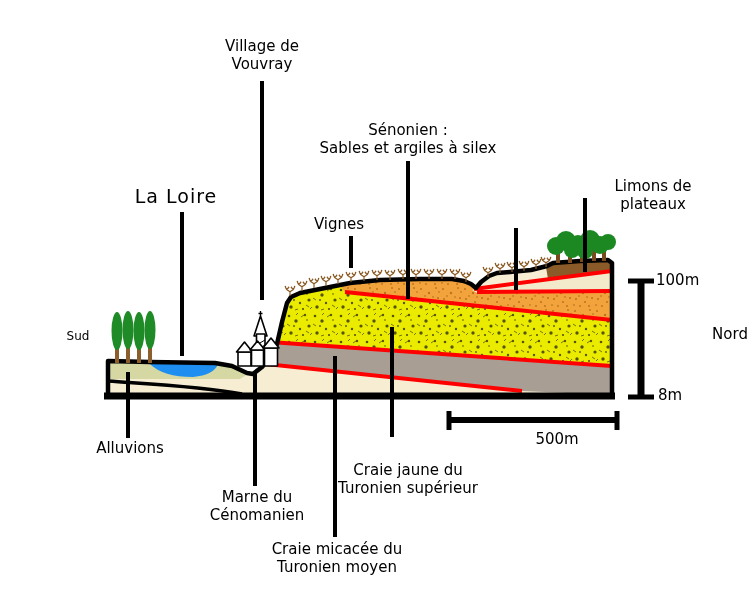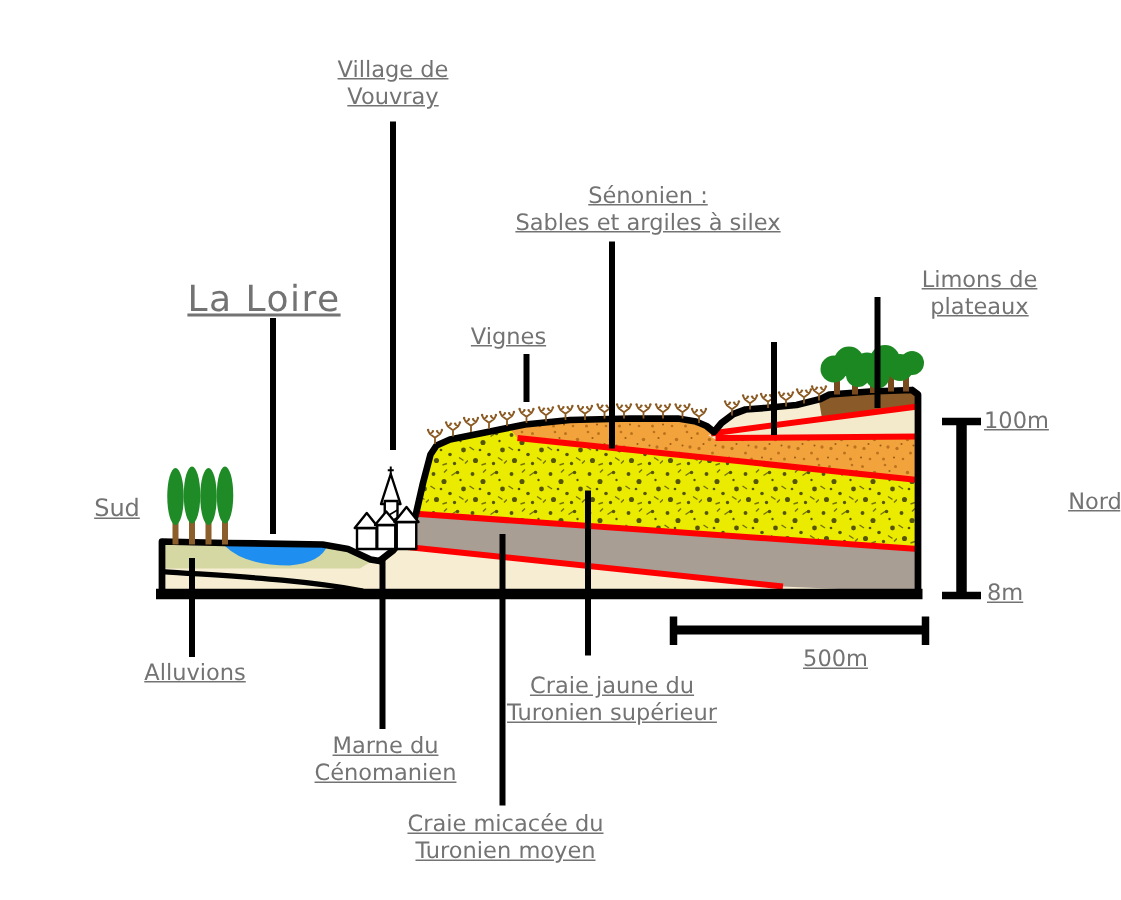--- a/index.html
+++ b/index.html
@@ -1,23 +1,23 @@
 <!DOCTYPE html>
 <html><head>
 <meta charset="utf-8">
 <style>
   html,body{margin:0;padding:0;background:#fff;}
   #stage{position:relative;width:747px;height:600px;background:#fff;overflow:hidden;
          font-family:"DejaVu Sans","Liberation Sans",sans-serif;}
   #scene{position:absolute;left:0;top:0;}
-  .label{position:absolute;color:#737373;font-size:15px;line-height:1.22;text-align:center;
-         transform:translateX(-50%);white-space:pre-line;text-decoration:underline;}
+  .label{position:absolute;color:#000000;font-size:15px;line-height:1.22;text-align:center;
+         transform:translateX(-50%);white-space:pre-line;}
   .label.la{transform:none;text-align:left;}
-  .label.big{font-size:24px;letter-spacing:1px;}
-  .label.mid{font-size:16px;}
+  .label.big{font-size:19px;letter-spacing:1px;}
+  .label.mid{font-size:12px;}
 </style>
 </head>
 <body>
 
 <div id="stage">
 
 <svg id="scene" width="747" height="600" viewBox="0 0 747 600">
   <defs>
     <clipPath id="blockClip">
       <path d="M108,361 L150,362 L215,363 L232,366 L247,373 L253,374 L262,367 L271,356 L277,344
@@ -199,31 +199,31 @@
   </g>
   <g stroke="#000">
     <path d="M449,420 L617,420" stroke-width="6"></path>
     <path d="M449,411 L449,430" stroke-width="5"></path>
     <path d="M617,411 L617,430" stroke-width="5"></path>
   </g>
 </svg>
 
 <div class="label" style="left:262px;top:37px;">Village de
 Vouvray</div>
-<div class="label" style="left:408px;top:121px;margin-left:24px;">Sénonien :
+<div class="label" style="left:408px;top:121px;">Sénonien :
 Sables et argiles à silex</div>
 <div class="label big" style="left:176px;top:185px;">La Loire</div>
 <div class="label" style="left:339px;top:215px;">Vignes</div>
 <div class="label" style="left:653px;top:177px;">Limons de plateaux</div>
 <div class="label mid" style="left:78px;top:329px;">Sud</div>
 <div class="label" style="left:703px;top:325px;margin-left:27px;">Nord</div>
 <div class="label la" style="left:656px;top:271px;">100m</div>
 <div class="label la" style="left:658px;top:386px;">8m</div>
 <div class="label" style="left:557px;top:430px;">500m</div>
 <div class="label" style="left:130px;top:439px;">Alluvions</div>
 <div class="label" style="left:257px;top:488px;text-align:center;">Marne du
 Cénomanien</div>
-<div class="label" style="left:408px;top:448px;">Craie jaune du
+<div class="label" style="left:408px;top:461px;">Craie jaune du
 Turonien supérieur</div>
 <div class="label" style="left:337px;top:540px;">Craie micacée du
 Turonien moyen</div>
 
 </div>
 
 </body></html>

